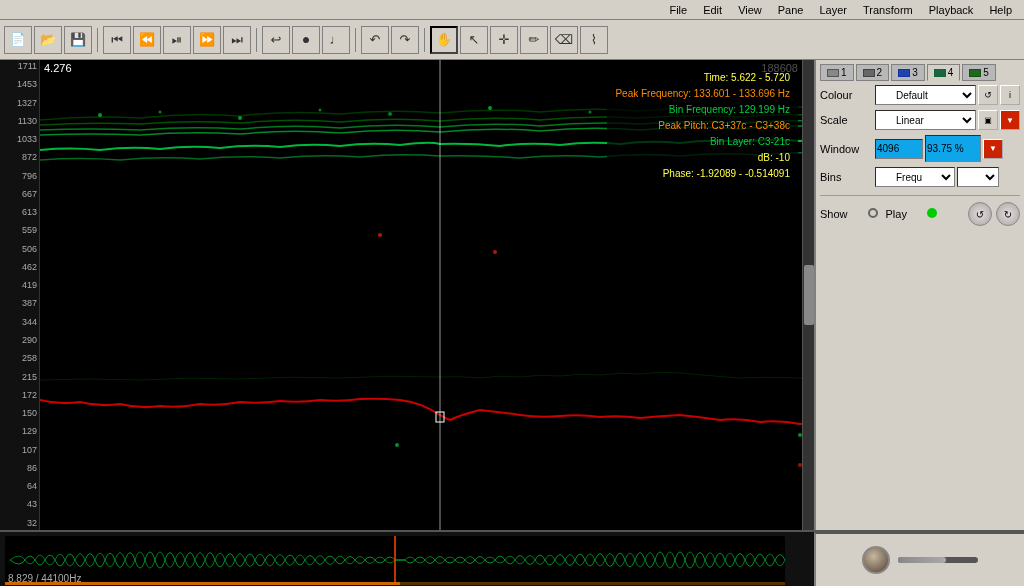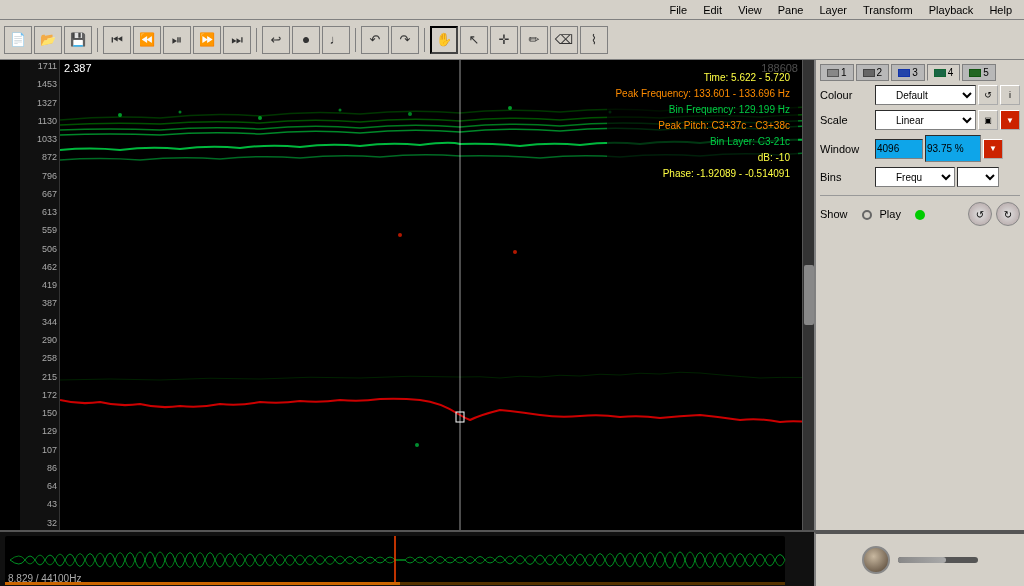--- a/index.html
+++ b/index.html
@@ -12,21 +12,21 @@
     
     #toolbar { background: #d4d0c8; display: flex; align-items: center; height: 40px; border-bottom: 1px solid #808080; padding: 2px 4px; gap: 2px; }
     .toolbar-btn { background: #d4d0c8; border: 1px solid #808080; width: 28px; height: 28px; display: flex; align-items: center; justify-content: center; cursor: pointer; font-size: 13px; color: #333; }
     .toolbar-sep { width: 1px; height: 24px; background: #808080; margin: 0 3px; }
 
     
     #main { display: flex; height: calc(586px - 20px - 40px - 22px - 34px); }
 
     
     #spectrogram-container { display: flex; flex: 1; position: relative; background: #000; overflow: hidden; }
-    #y-axis { width: 40px; background: #111; color: #aaa; font-size: 9px; display: flex; flex-direction: column; justify-content: space-between; padding: 2px 2px; border-right: 1px solid #333; margin-left: 20px; }
+    #y-axis { width: 40px; background: #111; color: #aaa; font-size: 9px; display: flex; flex-direction: column; justify-content: space-between; padding: 2px 2px; border-right: 1px solid #333; }
     .y-label { text-align: right; font-size: 9px; color: #aaa; line-height: 1; }
     #spectrogram-main { flex: 1; position: relative; background: #000; overflow: hidden; }
     #time-markers { position: absolute; top: 0; left: 0; right: 0; height: 18px; display: flex; justify-content: space-between; padding: 2px 4px; color: #fff; font-size: 11px; }
     #info-overlay { position: absolute; top: 4px; right: 4px; background: rgba(0,0,0,0.7); color: #fff; font-size: 10px; padding: 6px 8px; line-height: 1.6; text-align: right; }
     .info-orange { color: #ff8c00; }
     .info-green { color: #00cc44; }
     .info-yellow { color: #ffff44; }
 
     
     #spec-scrollbar { width: 12px; background: #333; border-left: 1px solid #555; display: flex; flex-direction: column; }
@@ -39,21 +39,21 @@
     .panel-tab.active { background: #d4d0c8; border-bottom-color: #d4d0c8; }
 
     .panel-row { display: flex; align-items: center; margin-bottom: 5px; }
     .panel-label { width: 55px; font-size: 11px; color: #000; flex-shrink: 0; }
     .panel-select { flex: 1; height: 20px; font-size: 10px; border: 1px inset #808080; background: #fff; padding: 1px 16px; }
     .panel-btn-sm { width: 20px; height: 20px; background: #d4d0c8; border: 1px outset #fff; font-size: 9px; cursor: pointer; display: flex; align-items: center; justify-content: center; margin-left: 2px; }
 
     .panel-row input[type="text"] { width: 60px; height: 20px; border: 1px inset #808080; background: #0ea5e9; font-size: 10px; padding: 1px; }
 
     #show-play-row { display: flex; align-items: center; gap: 8px; margin-top: 8px; padding-top: 6px; border-top: 1px solid #999; }
-    .radio-group { display: flex; align-items: flex-end; gap: 14px; font-size: 11px; }
+    .radio-group { display: flex; align-items: flex-start; gap: 20px; font-size: 11px; }
     .radio-dot { width: 10px; height: 10px; border-radius: 50%; border: 2px solid #666; display: inline-block; }
     .radio-dot.off { background: #d4d0c8; }
     .play-dot { width: 10px; height: 10px; border-radius: 50%; background: #00cc00; display: inline-block; }
 
     .icon-btn-round { width: 24px; height: 24px; border-radius: 50%; background: radial-gradient(circle, #e0e0e0, #b0a0a0); border: 1px solid #888; cursor: pointer; display: flex; align-items: center; justify-content: center; font-size: 10px; }
     #waveform-area { flex: 1; background: #000; position: relative; overflow: hidden; }
     #waveform-svg { width: 100%; height: 100%; }
 
     
     #bottom-right { width: 210px; background: #d4d0c8; border-left: 2px solid #808080; border-top: 2px solid #555; display: flex; align-items: center; justify-content: center; gap: 8px; }
@@ -184,21 +184,21 @@
         <circle cx="455" cy="192" r="2" fill="#ff2200" opacity="0.7"></circle>
         <circle cx="760" cy="405" r="2" fill="#ff2200" opacity="0.6"></circle>
         <circle cx="770" cy="400" r="2" fill="#ff4400" opacity="0.7"></circle>
 
         <circle cx="357" cy="385" r="2" fill="#00cc44" opacity="0.7"></circle>
         <circle cx="760" cy="375" r="2" fill="#00cc44" opacity="0.7"></circle>
         <circle cx="775" cy="380" r="2" fill="#00cc44" opacity="0.6"></circle>
       </svg>
 
       <div id="time-markers">
-        <span>2.387</span>
+        <span>4.276</span>
         <span>188608</span>
       </div>
 
       <div id="info-overlay">
         <div class="info-yellow">Time: 5.622 - 5.720</div>
         <div class="info-orange">Peak Frequency: 133.601 - 133.696 Hz</div>
         <div class="info-green">Bin Frequency: 129.199 Hz</div>
         <div class="info-orange">Peak Pitch: C3+37c - C3+38c</div>
         <div class="info-green">Bin Layer: C3-21c</div>
         <div class="info-yellow">dB: -10</div>

